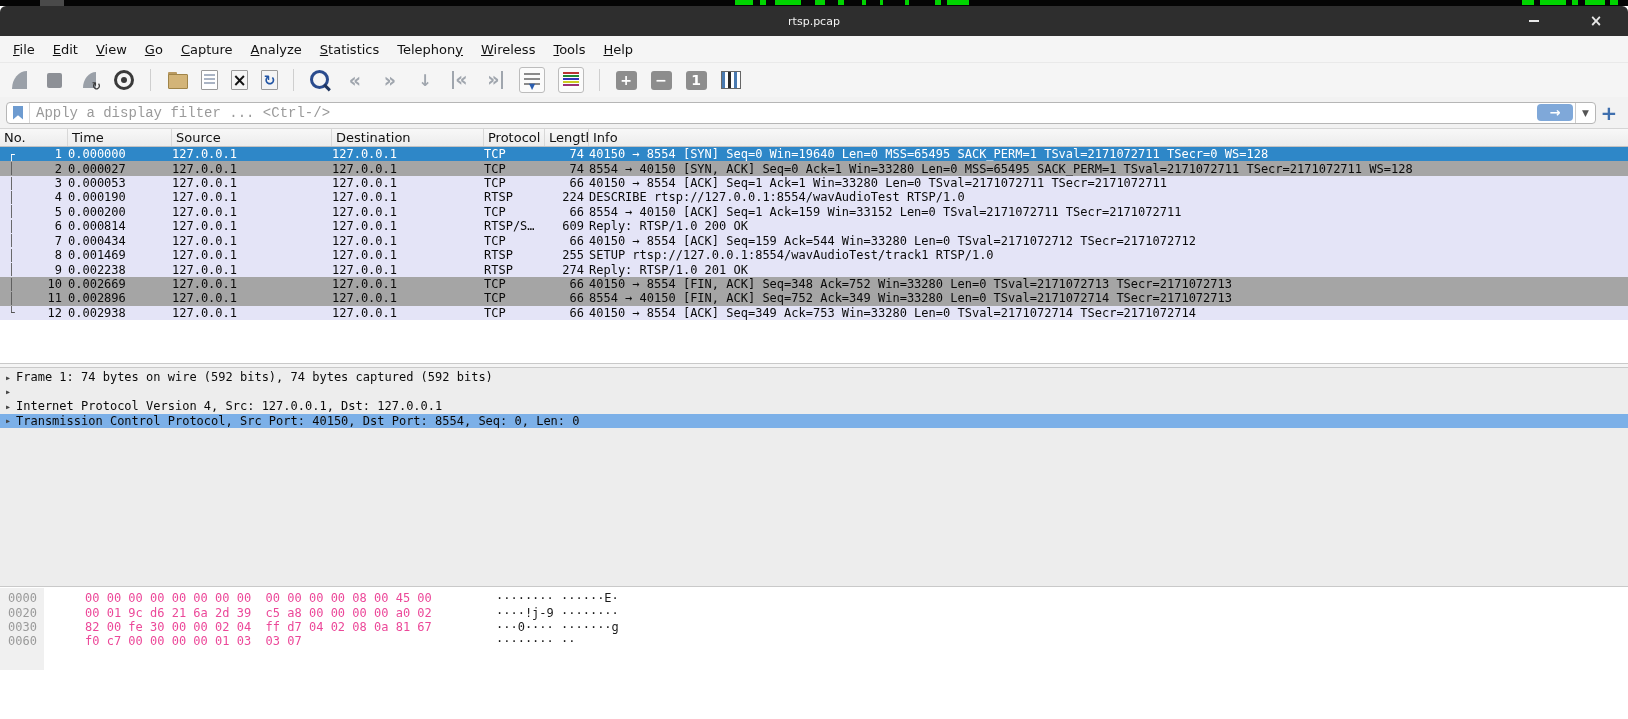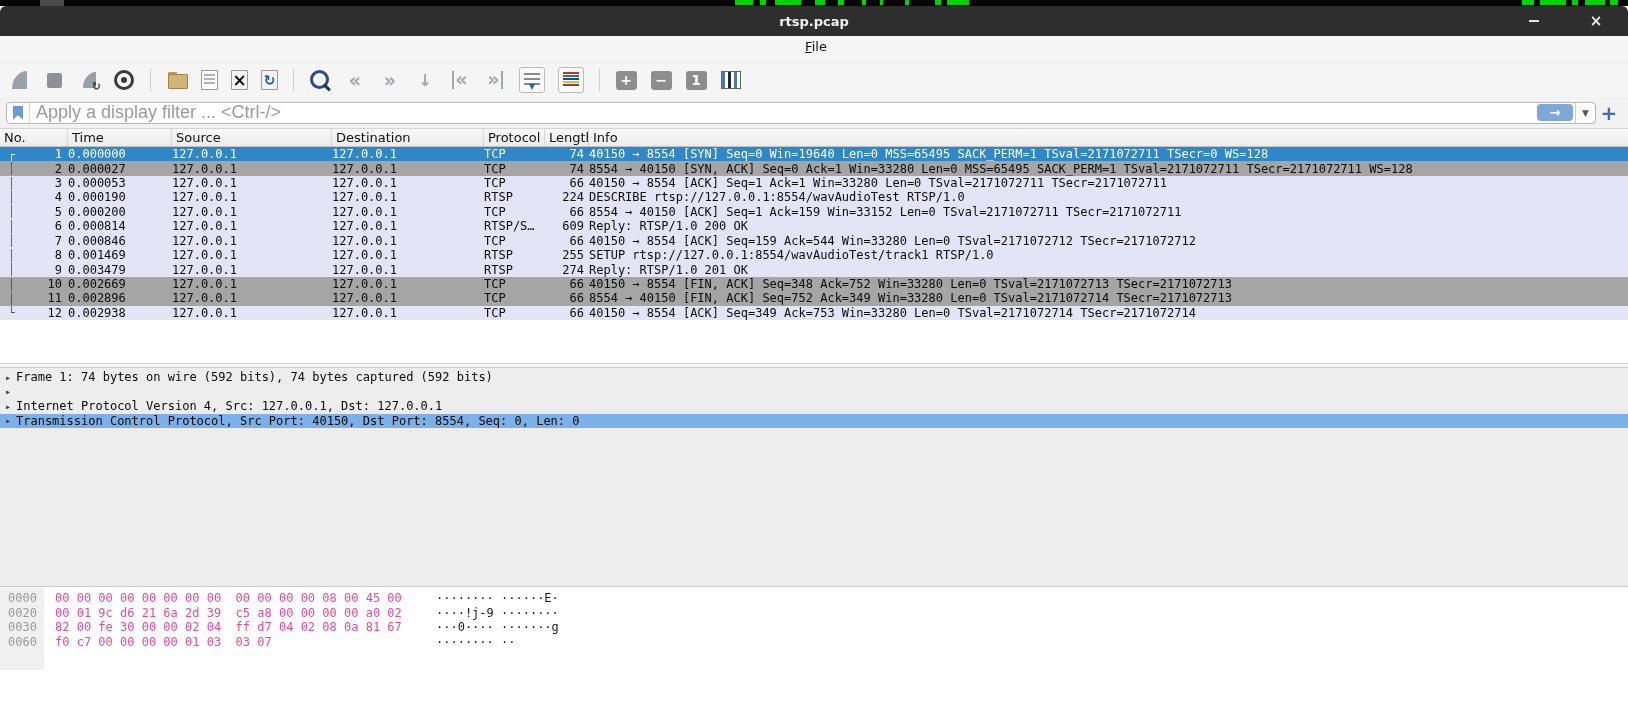--- a/index.html
+++ b/index.html
@@ -6,28 +6,28 @@
   *{box-sizing:border-box;}
   .screen{position:relative;width:1628px;height:719px;background:#fff;overflow:hidden;
           font-family:"DejaVu Sans","Liberation Sans",sans-serif;}
   
   .desktop-strip{position:absolute;left:0;top:0;width:1628px;height:6px;background:#050505;}
   .green-frag{position:absolute;top:0;height:5px;background:var(--green-frag);}
   .tab-frag{position:absolute;left:40px;top:0;width:24px;height:6px;background:#4a4a4a;}
   
   .titlebar{position:absolute;left:0;top:6px;width:1628px;height:30px;background:var(--titlebar);
             border-radius:6px 6px 0 0;display:flex;align-items:center;justify-content:center;color:#f2f2f2;}
-  .title-text{font-size:13px;font-weight:bold;}
+  .title-text{font-size:11px;font-weight:normal;}
   .win-controls{position:absolute;right:24px;top:0;height:30px;display:flex;align-items:center;gap:46px;}
   .win-btn{width:16px;height:16px;display:flex;align-items:center;justify-content:center;color:#fff;cursor:default;}
   .min-glyph{width:10px;height:2px;background:#e8e8e8;}
   .close-glyph{font-size:15px;font-weight:bold;line-height:1;color:#e8e8e8;}
   
   .menubar{position:absolute;left:0;top:36px;width:1628px;height:26px;background:#f5f5f5;
-           display:flex;align-items:center;padding-left:4px;flex-direction:column;}
+           display:flex;align-items:center;padding-left:4px;}
   .menu-item{font-size:13px;color:#111;padding:3px 9px;white-space:pre;}
   .menu-item u{text-decoration:underline;}
   
   .toolbar{position:absolute;left:0;top:62px;width:1628px;height:35px;background:#f5f5f5;
            border-top:1px solid #e9e9e9;display:flex;align-items:center;padding-left:8px;gap:13px;}
   .tb-sep{width:1px;height:22px;background:#cfcfcf;margin:0 2px;}
   .tbi{position:relative;width:22px;height:22px;display:flex;align-items:center;justify-content:center;flex:0 0 auto;}
   .pressed{border:1px solid #bcbcbc;border-radius:3px;background:#fbfbfb;width:26px;height:26px;}
   .k-fin::before{content:"";width:15px;height:18px;background:#9aa0a8;border-radius:100% 0 0 0;}
   .k-stop::before{content:"";width:15px;height:15px;background:#8d9096;border-radius:2px;}
@@ -58,22 +58,22 @@
   .k-columns::before{content:"";width:18px;height:16px;border:1px solid #666;background:
       linear-gradient(90deg,#4a7ab0 0 3px,#fff 3px 6px,#2a2a2a 6px 9px,#fff 9px 12px,#4a7ab0 12px 15px,#fff 15px 18px);}
   
   .filterbar{position:absolute;left:0;top:97px;width:1628px;height:31px;background:#f2f2f2;
              display:flex;align-items:center;padding:0 6px;}
   .filter-input-wrap{position:relative;flex:1;height:22px;background:#fff;border:1px solid #b6b6b6;
              border-radius:4px;display:flex;align-items:center;}
   .bookmark{width:10px;height:14px;background:#6d9bd0;margin:0 6px 0 6px;
             clip-path:polygon(0 0,100% 0,100% 100%,50% 70%,0 100%);}
   .bookmark-sep{width:1px;height:20px;background:#d8d8d8;margin-right:4px;}
-  .filter-input{flex:1;border:none;outline:none;font-size:18px;color:#c2410c;background:transparent;
-            font-family:Liberation Sans, sans-serif;}
+  .filter-input{flex:1;border:none;outline:none;font-size:14px;color:#c2410c;background:transparent;
+            font-family:Liberation Mono, monospace;}
   .filter-input::placeholder{color:#9a9a9a;}
   .apply-btn{width:36px;height:17px;background:#7fa8d9;border-radius:4px;margin-right:2px;
              display:flex;align-items:center;justify-content:center;color:#fff;font-weight:bold;font-size:13px;line-height:1;}
   .filter-caret{width:20px;height:20px;border-left:1px solid #cccccc;display:flex;align-items:center;
              justify-content:center;font-size:9px;color:#555;}
   .filter-add{width:26px;display:flex;align-items:center;justify-content:center;
              color:#3f6fae;font-size:20px;font-weight:bold;}
   
   .plist-header{position:absolute;left:0;top:128px;width:1628px;height:19px;
       background:linear-gradient(#f8f8f8,#ececec);border-top:1px solid #d5d5d5;border-bottom:1px solid #c2c2c2;
@@ -101,21 +101,21 @@
   .details{position:absolute;left:0;top:368px;width:1628px;height:218px;background:#ededed;
            font-family:"DejaVu Sans Mono","Liberation Mono",monospace;font-size:12px;color:#0a0a0a;padding-top:2px;}
   .dline{height:14.5px;display:flex;align-items:center;white-space:pre;}
   .dline .expander{width:16px;text-align:center;font-size:10px;color:#444;flex:0 0 auto;}
   .dline-selected{background:var(--detail-selected);}
   
   .hexsep{position:absolute;left:0;top:586px;width:1628px;height:2px;background:#fff;border-top:1px solid #c9c9c9;}
   .hexpane{position:absolute;left:0;top:588px;width:1628px;height:131px;background:#fff;
            font-family:"DejaVu Mono","DejaVu Sans Mono","Liberation Mono",monospace;font-size:12px;padding-top:3px;}
   .hex-gutter-bg{position:absolute;left:0;top:0;width:44px;height:82px;background:#f0f0f0;}
-  .hrow{position:relative;height:14.4px;display:flex;align-items:flex-end;white-space:pre;}
+  .hrow{position:relative;height:14.4px;display:flex;align-items:center;white-space:pre;gap:30px;}
   .hoff{width:44px;color:#9a9a9a;padding-left:8px;flex:0 0 auto;}
   .hhex{width:372px;color:#ec4899;padding-left:11px;flex:0 0 auto;}
   .hascii{color:#1a1a1a;padding-left:20px;}
 </style>
 </head>
 <body>
 
 <div class="screen">
 
   <div class="desktop-strip">
@@ -216,23 +216,23 @@
       <div class="hcell">Info</div>
     </div>
 
   <div class="rows">
       <div class="prow row-selected"><span class="c-gut">┌</span><span class="c-no">1</span><span class="c-time">0.000000</span><span class="c-src">127.0.0.1</span><span class="c-dst">127.0.0.1</span><span class="c-proto">TCP</span><span class="c-len">74</span><span class="c-info">40150 → 8554 [SYN] Seq=0 Win=19640 Len=0 MSS=65495 SACK_PERM=1 TSval=2171072711 TSecr=0 WS=128</span></div>
       <div class="prow row-gray"><span class="c-gut">│</span><span class="c-no">2</span><span class="c-time">0.000027</span><span class="c-src">127.0.0.1</span><span class="c-dst">127.0.0.1</span><span class="c-proto">TCP</span><span class="c-len">74</span><span class="c-info">8554 → 40150 [SYN, ACK] Seq=0 Ack=1 Win=33280 Len=0 MSS=65495 SACK_PERM=1 TSval=2171072711 TSecr=2171072711 WS=128</span></div>
       <div class="prow row-lavender"><span class="c-gut">│</span><span class="c-no">3</span><span class="c-time">0.000053</span><span class="c-src">127.0.0.1</span><span class="c-dst">127.0.0.1</span><span class="c-proto">TCP</span><span class="c-len">66</span><span class="c-info">40150 → 8554 [ACK] Seq=1 Ack=1 Win=33280 Len=0 TSval=2171072711 TSecr=2171072711</span></div>
       <div class="prow row-lavender"><span class="c-gut">│</span><span class="c-no">4</span><span class="c-time">0.000190</span><span class="c-src">127.0.0.1</span><span class="c-dst">127.0.0.1</span><span class="c-proto">RTSP</span><span class="c-len">224</span><span class="c-info">DESCRIBE rtsp://127.0.0.1:8554/wavAudioTest RTSP/1.0</span></div>
       <div class="prow row-lavender"><span class="c-gut">│</span><span class="c-no">5</span><span class="c-time">0.000200</span><span class="c-src">127.0.0.1</span><span class="c-dst">127.0.0.1</span><span class="c-proto">TCP</span><span class="c-len">66</span><span class="c-info">8554 → 40150 [ACK] Seq=1 Ack=159 Win=33152 Len=0 TSval=2171072711 TSecr=2171072711</span></div>
       <div class="prow row-lavender"><span class="c-gut">│</span><span class="c-no">6</span><span class="c-time">0.000814</span><span class="c-src">127.0.0.1</span><span class="c-dst">127.0.0.1</span><span class="c-proto">RTSP/S…</span><span class="c-len">609</span><span class="c-info">Reply: RTSP/1.0 200 OK</span></div>
-      <div class="prow row-lavender"><span class="c-gut">│</span><span class="c-no">7</span><span class="c-time">0.000846</span><span class="c-src">127.0.0.1</span><span class="c-dst">127.0.0.1</span><span class="c-proto">TCP</span><span class="c-len">66</span><span class="c-info">40150 → 8554 [ACK] Seq=159 Ack=544 Win=33280 Len=0 TSval=2171072712 TSecr=2171072712</span></div>
+      <div class="prow row-lavender"><span class="c-gut">│</span><span class="c-no">7</span><span class="c-time">0.000434</span><span class="c-src">127.0.0.1</span><span class="c-dst">127.0.0.1</span><span class="c-proto">TCP</span><span class="c-len">66</span><span class="c-info">40150 → 8554 [ACK] Seq=159 Ack=544 Win=33280 Len=0 TSval=2171072712 TSecr=2171072712</span></div>
       <div class="prow row-lavender"><span class="c-gut">│</span><span class="c-no">8</span><span class="c-time">0.001469</span><span class="c-src">127.0.0.1</span><span class="c-dst">127.0.0.1</span><span class="c-proto">RTSP</span><span class="c-len">255</span><span class="c-info">SETUP rtsp://127.0.0.1:8554/wavAudioTest/track1 RTSP/1.0</span></div>
-      <div class="prow row-lavender"><span class="c-gut">│</span><span class="c-no">9</span><span class="c-time">0.003479</span><span class="c-src">127.0.0.1</span><span class="c-dst">127.0.0.1</span><span class="c-proto">RTSP</span><span class="c-len">274</span><span class="c-info">Reply: RTSP/1.0 201 OK</span></div>
+      <div class="prow row-lavender"><span class="c-gut">│</span><span class="c-no">9</span><span class="c-time">0.002238</span><span class="c-src">127.0.0.1</span><span class="c-dst">127.0.0.1</span><span class="c-proto">RTSP</span><span class="c-len">274</span><span class="c-info">Reply: RTSP/1.0 201 OK</span></div>
       <div class="prow row-gray"><span class="c-gut">│</span><span class="c-no">10</span><span class="c-time">0.002669</span><span class="c-src">127.0.0.1</span><span class="c-dst">127.0.0.1</span><span class="c-proto">TCP</span><span class="c-len">66</span><span class="c-info">40150 → 8554 [FIN, ACK] Seq=348 Ack=752 Win=33280 Len=0 TSval=2171072713 TSecr=2171072713</span></div>
       <div class="prow row-gray"><span class="c-gut">│</span><span class="c-no">11</span><span class="c-time">0.002896</span><span class="c-src">127.0.0.1</span><span class="c-dst">127.0.0.1</span><span class="c-proto">TCP</span><span class="c-len">66</span><span class="c-info">8554 → 40150 [FIN, ACK] Seq=752 Ack=349 Win=33280 Len=0 TSval=2171072714 TSecr=2171072713</span></div>
       <div class="prow row-lavender"><span class="c-gut">└</span><span class="c-no">12</span><span class="c-time">0.002938</span><span class="c-src">127.0.0.1</span><span class="c-dst">127.0.0.1</span><span class="c-proto">TCP</span><span class="c-len">66</span><span class="c-info">40150 → 8554 [ACK] Seq=349 Ack=753 Win=33280 Len=0 TSval=2171072714 TSecr=2171072714</span></div>
     </div>
 
   <div class="list-rest"></div>
 
   <div class="splitter1"></div>
 
   <div class="details">

